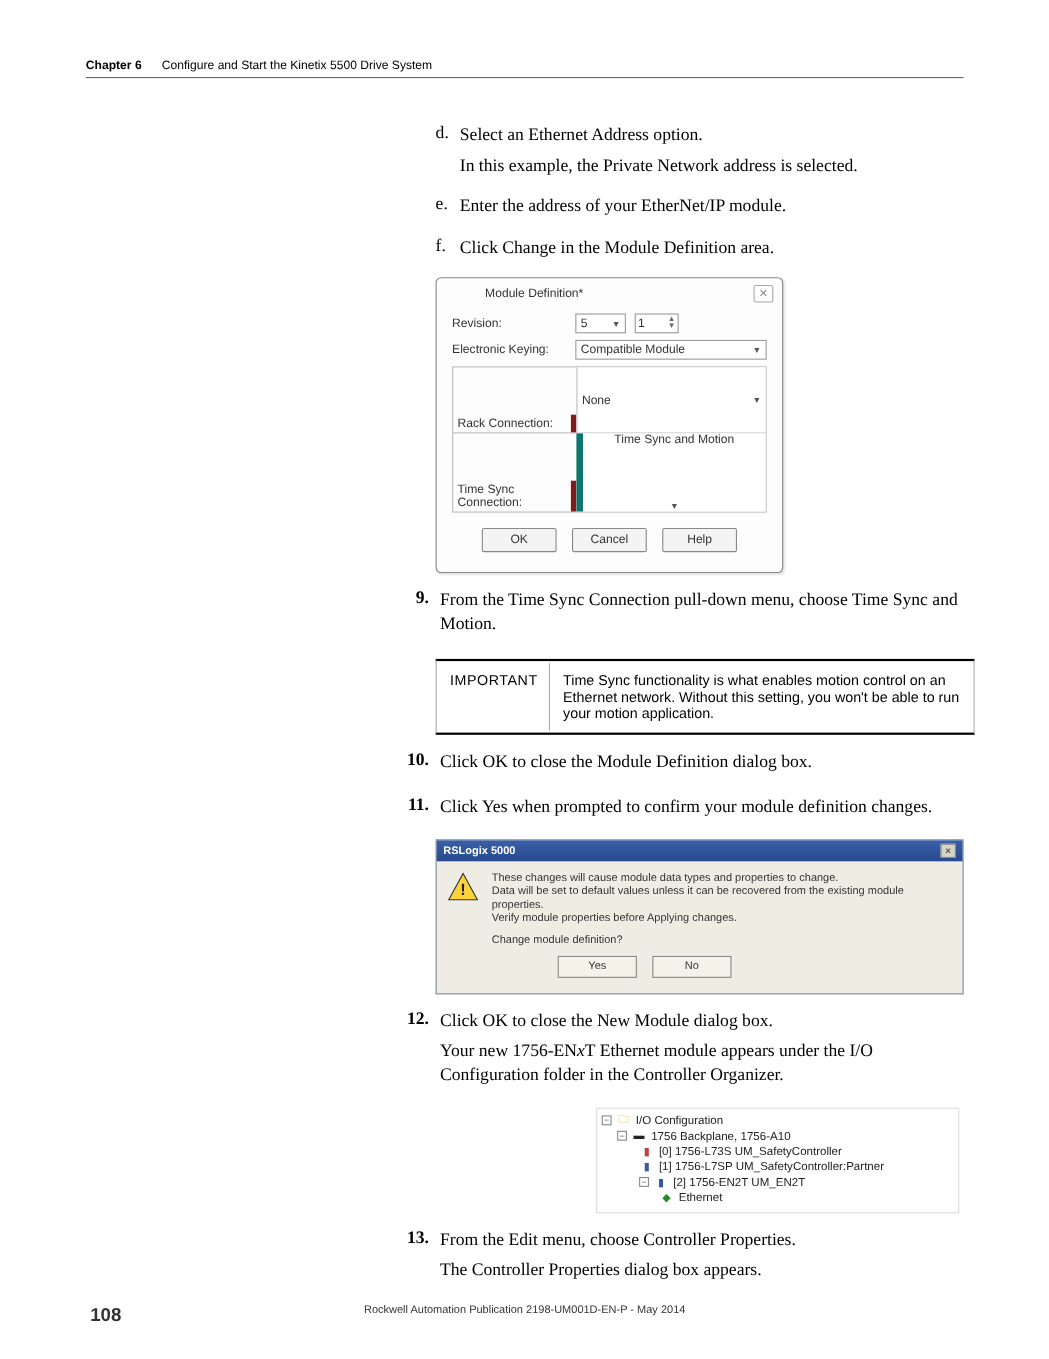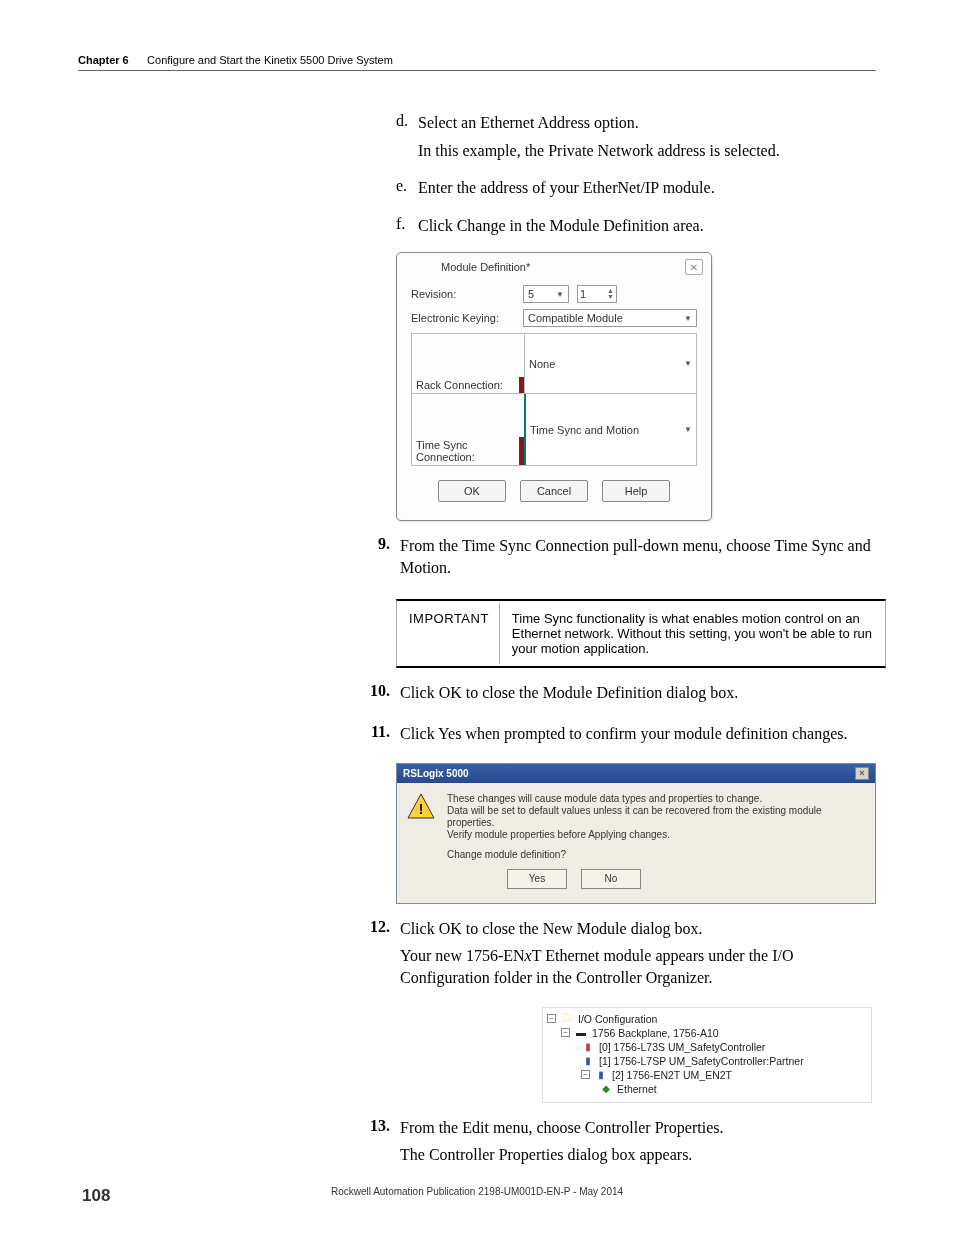--- a/index.html
+++ b/index.html
@@ -79,21 +79,21 @@
     .dlg2 .bar .xb { width:14px; height:13px; background:#d7d3c7; color:#555;
       display:flex; align-items:center; justify-content:center; font-size:9px; border:1px solid #888; }
     .dlg2 .bd { padding:10px 10px 14px 10px; display:flex; gap:12px; }
     .dlg2 .warn {
       width:28px; height:26px; flex:0 0 28px; position:relative;
     }
     .dlg2 .warn svg { width:28px; height:26px; }
     .dlg2 .msg p { margin-bottom:8px; line-height:1.2; }
     .dlg2 .btns { display:flex; gap:14px; margin-left:60px; }
     .dlg2 .btn {
-      width:60px; height:20px; border:1px solid #888; background:#f5f2e9;
+      width:72px; height:20px; border:1px solid #888; background:#f5f2e9;
       display:flex; align-items:center; justify-content:center; font-size:10px;
     }
     
     .tree {
       margin:12px 0 10px 180px; width:330px;
       border:1px solid #ddd; background:#fff;
       font-family:Tahoma,Arial,sans-serif; font-size:10.5px; color:#222;
       padding:4px 4px 6px 4px;
     }
     .tree .r { display:flex; align-items:center; gap:4px; white-space:nowrap; padding:1px 0; }
@@ -180,21 +180,21 @@
           <div class="c2">
               <div class="sel2" style="border:none;border-left:1px solid #bbb;height:100%;">
             <span>None</span>
                 <span class="tri">▼</span>
           </div>
             </div>
         </div>
         <div class="trow">
           <div class="c1">Time Sync Connection:</div>
           <div class="c2">
-              <div class="sel2" style="border:none;border-left:2px solid #0f766e;height:100%;">
+              <div class="sel2" style="border:none;border-left:6px solid #0f766e;height:100%;flex-direction:column;">
             <span>Time Sync and Motion</span>
                 <span class="tri">▼</span>
           </div>
             </div>
         </div>
       </div>
       <div class="btns">
         <div class="btn">OK</div>
         <div class="btn">Cancel</div>
         <div class="btn">Help</div>

